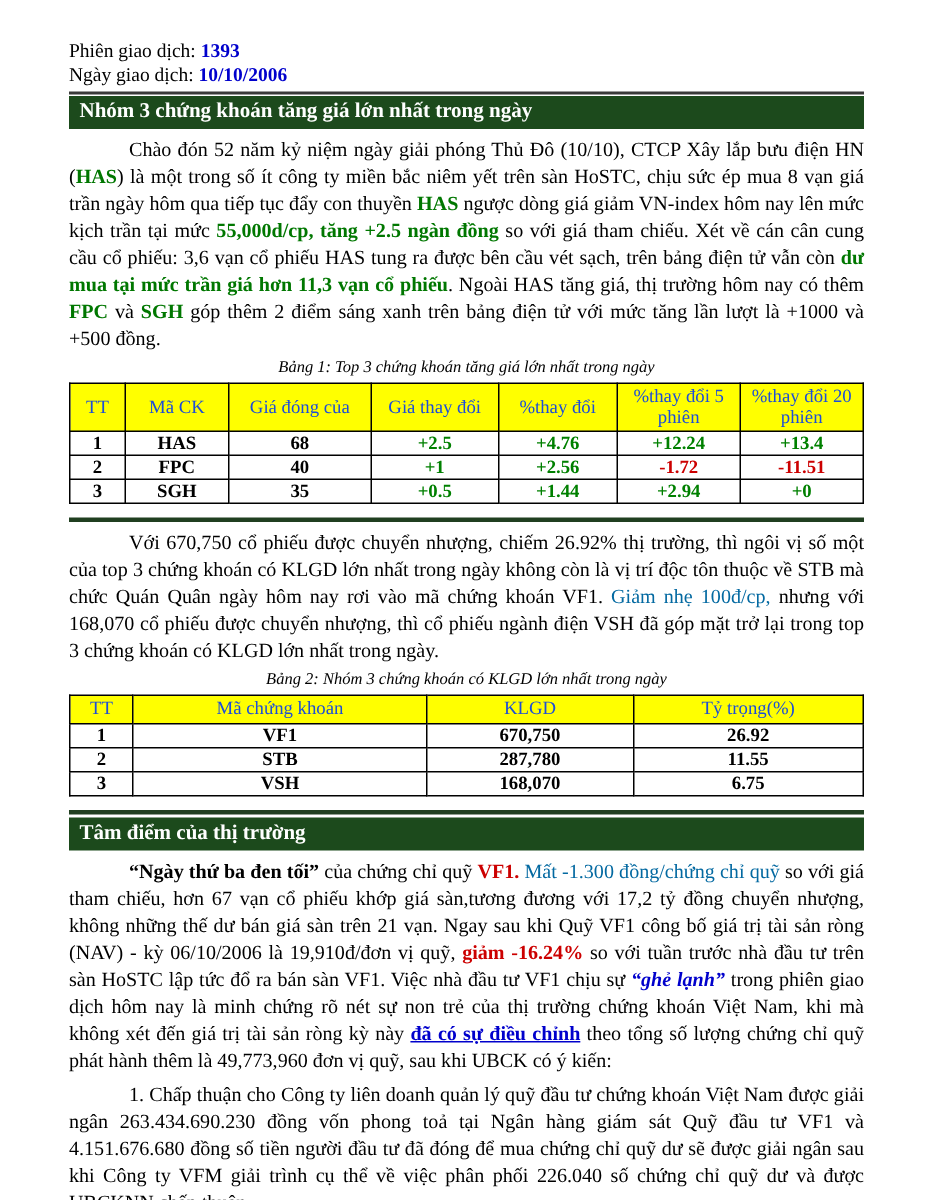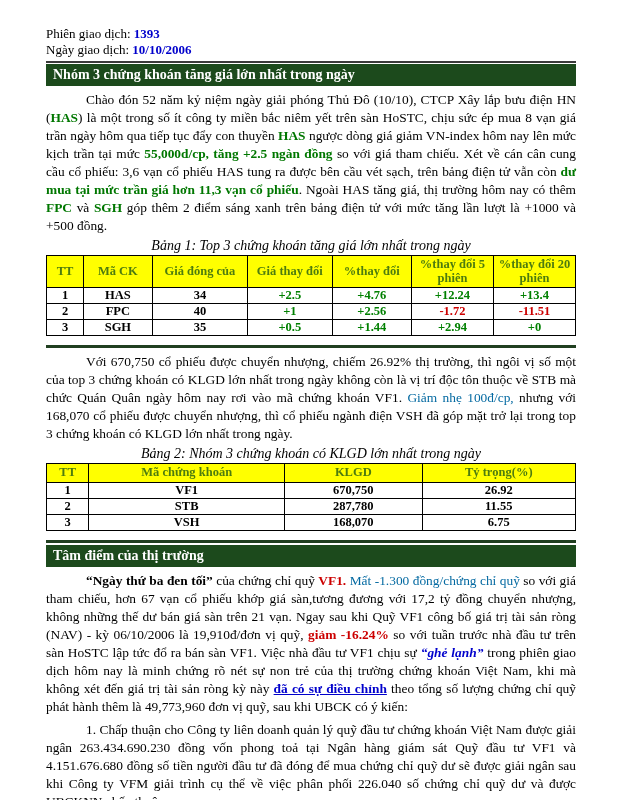--- a/index.html
+++ b/index.html
@@ -23,25 +23,25 @@
   
   .para { font-size:13.4px; line-height:18px; text-align:justify; text-indent:40px; margin-top:5px; }
   .seg-gb { color:#007700; font-weight:bold; }
   .seg-rb { color:#cc0000; font-weight:bold; }
   .seg-r  { color:#0369a1; }
   .seg-bi { font-weight:bold; }
   .seg-bbl{ color:#0000cc; font-weight:bold; font-style:italic; }
   .seg-bu { color:#0000cc; font-weight:bold; text-decoration:underline; }
 
   
-  .caption { text-align:center; font-style:italic; font-size:14px; line-height:15px; margin-top:3px; }
+  .caption { text-align:center; font-style:italic; font-size:11px; line-height:15px; margin-top:3px; }
 
   
   table { width:100%; border-collapse:collapse; margin-top:2px; }
-  th { background:#ffff00; color:#4d7c0f; font-weight:bold; font-size:12.5px;
+  th { background:#ffff00; color:#1d4ed8; font-weight:normal; font-size:12.5px;
        line-height:13.5px; border:1px solid #000; padding:2px 2px; text-align:center; }
   td { font-weight:bold; font-size:12.5px; line-height:14px; border:1px solid #000;
        padding:0 2px 1px; text-align:center; }
   td.pos { color:#008000; }
   td.neg { color:#cc0000; }
 </style>
 </head>
 <body>
 
 <div class="page">
@@ -69,21 +69,21 @@
           <th style="width: 16%;">Giá thay đổi</th>
           <th style="width: 15%;">%thay đổi</th>
           <th style="width: 15.5%;">%thay đổi 5 phiên</th>
           <th style="width: 15.5%;">%thay đổi 20 phiên</th>
         </tr>
       </thead>
       <tbody>
         <tr>
           <td>1</td>
           <td>HAS</td>
-          <td>34</td>
+          <td>68</td>
           <td class="pos">+2.5</td>
           <td class="pos">+4.76</td>
           <td class="pos">+12.24</td>
           <td class="pos">+13.4</td>
         </tr>
         <tr>
           <td>2</td>
           <td>FPC</td>
           <td>40</td>
           <td class="pos">+1</td>

